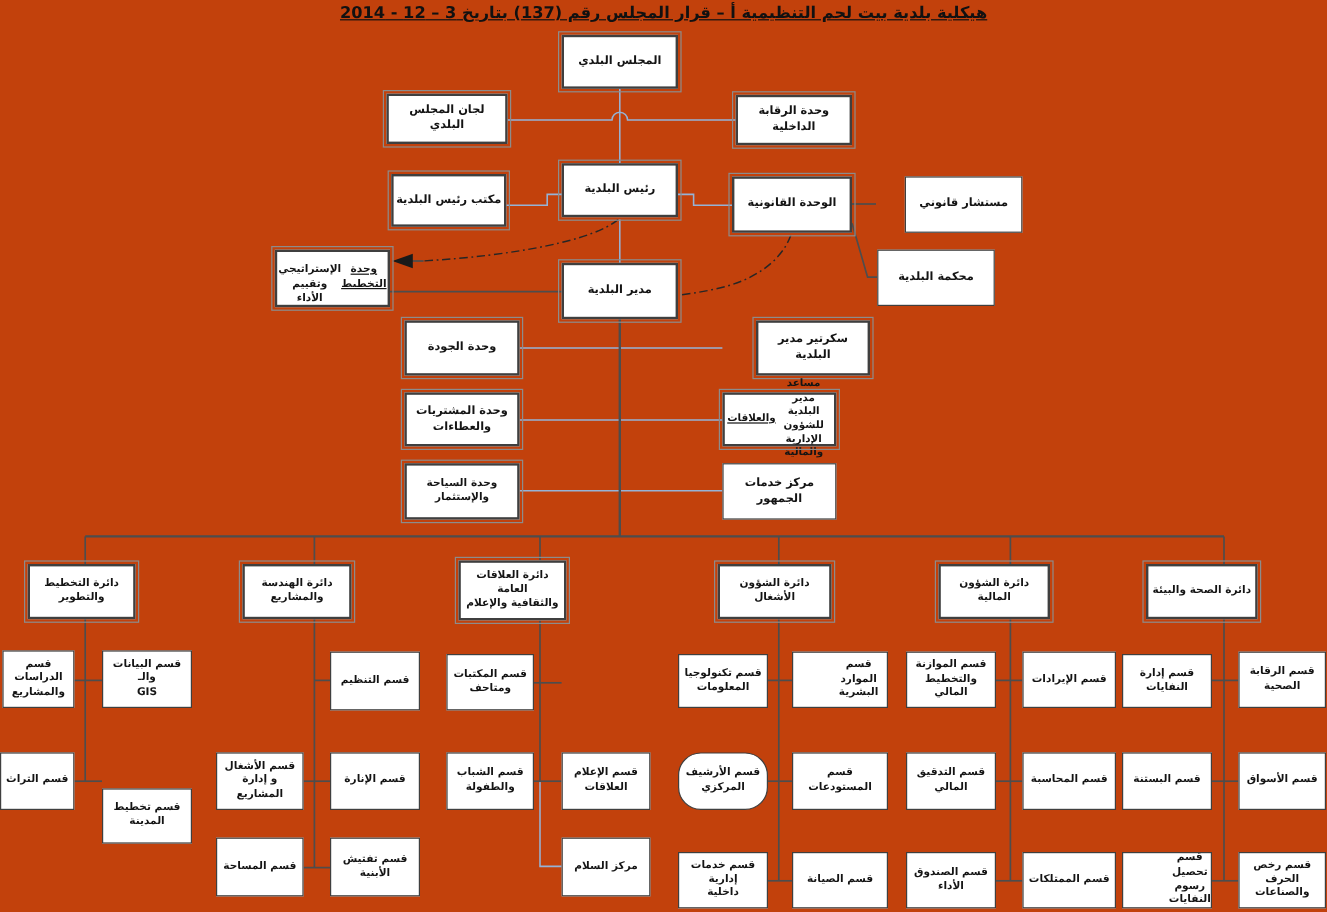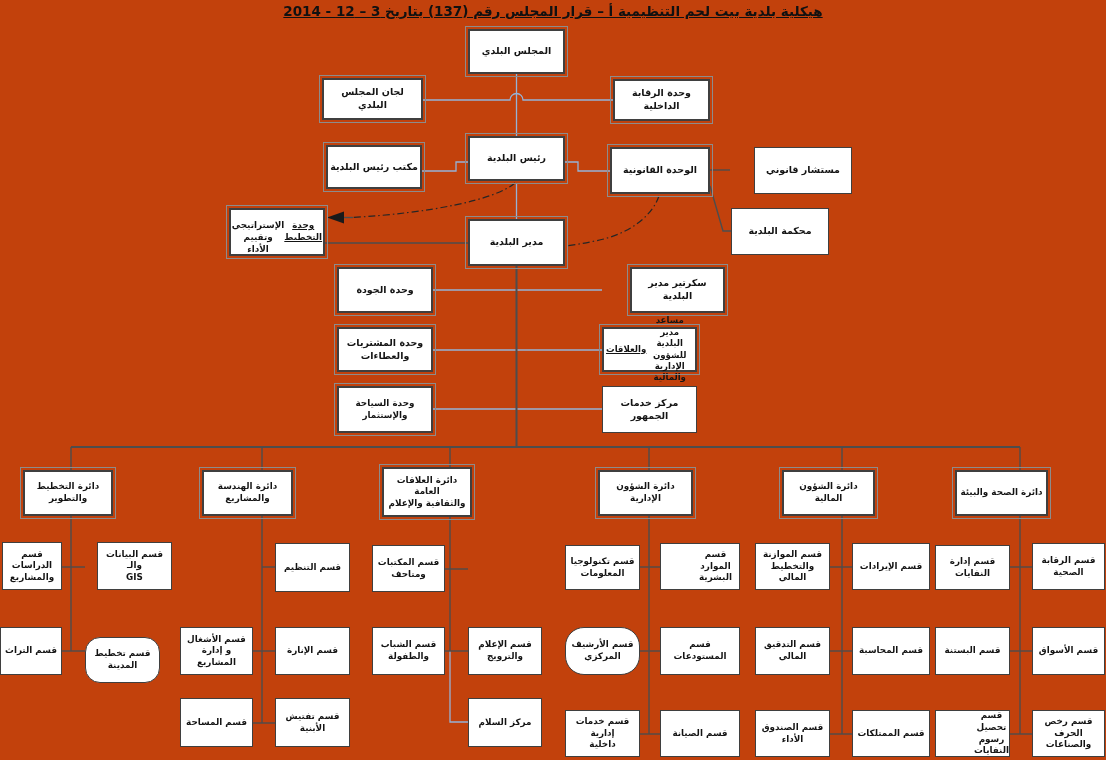--- a/index.html
+++ b/index.html
@@ -109,41 +109,41 @@
     <div class="node double" dir="rtl" style="font-size: 8.8px; left: 337px; top: 386px; width: 96px; height: 47px;">وحدة السياحة والإستثمار</div>
     <div class="node double" dir="rtl" style="left: 602px; top: 267px; width: 95px; height: 46px; margin-left: 28px;">سكرتير مدير البلدية</div>
     <div class="node double" dir="rtl" style="font-size: 8.6px; left: 602px; top: 327px; width: 95px; height: 45px;">مساعد مدير البلدية
 للشؤون الإدارية والمالية
 <u>والعلاقات</u></div>
     <div class="node single" dir="rtl" style="left: 602px; top: 386px; width: 95px; height: 47px;">مركز خدمات الجمهور</div>
     <div class="node double" dir="rtl" style="font-size: 8.8px; left: 23px; top: 470px; width: 90px; height: 46px;">دائرة التخطيط والتطوير</div>
     <div class="node double" dir="rtl" style="font-size: 8.8px; left: 202px; top: 470px; width: 91px; height: 46px;">دائرة الهندسة والمشاريع</div>
     <div class="node double" dir="rtl" style="font-size: 8.8px; left: 382px; top: 467px; width: 90px; height: 50px;">دائرة العلاقات العامة
 والثقافية والإعلام</div>
-    <div class="node double" dir="rtl" style="font-size: 8.8px; left: 598px; top: 470px; width: 95px; height: 46px;">دائرة الشؤون الإدارية</div>
+    <div class="node double" dir="rtl" style="font-size: 8.8px; left: 598px; top: 470px; width: 95px; height: 46px;">دائرة الشؤون الأشغال</div>
     <div class="node double" dir="rtl" style="font-size: 8.8px; left: 782px; top: 470px; width: 93px; height: 46px;">دائرة الشؤون المالية</div>
     <div class="node double" dir="rtl" style="font-size: 8.8px; left: 955px; top: 470px; width: 93px; height: 46px;">دائرة الصحة والبيئة</div>
     <div class="node single sm" dir="rtl" style="left: 2px; top: 542px; width: 60px; height: 48px;">قسم الدراسات
 والمشاريع</div>
-    <div class="node single sm" dir="rtl" style="left: 85px; top: 542px; width: 75px; height: 48px; margin-left: 12px;">قسم البيانات والـ
+    <div class="node single sm" dir="rtl" style="left: 85px; top: 542px; width: 75px; height: 48px;">قسم البيانات والـ
 GIS</div>
     <div class="node single sm" dir="rtl" style="left: 0px; top: 627px; width: 62px; height: 48px;">قسم التراث</div>
-    <div class="node single sm" dir="rtl" style="left: 85px; top: 637px; width: 75px; height: 46px; border-radius: 15px;">قسم تخطيط المدينة</div>
+    <div class="node single sm" dir="rtl" style="left: 85px; top: 657px; width: 75px; height: 46px;">قسم تخطيط المدينة</div>
     <div class="node single sm" dir="rtl" style="left: 275px; top: 543px; width: 75px; height: 49px;">قسم التنظيم</div>
     <div class="node single sm" dir="rtl" style="left: 180px; top: 627px; width: 73px; height: 48px;">قسم الأشغال و إدارة
 المشاريع</div>
     <div class="node single sm" dir="rtl" style="left: 275px; top: 627px; width: 75px; height: 48px;">قسم الإنارة</div>
     <div class="node single sm" dir="rtl" style="left: 180px; top: 698px; width: 73px; height: 49px;">قسم المساحة</div>
     <div class="node single sm" dir="rtl" style="left: 275px; top: 698px; width: 75px; height: 49px;">قسم تفتيش الأبنية</div>
     <div class="node single sm" dir="rtl" style="left: 372px; top: 545px; width: 73px; height: 47px;">قسم المكتبات
 ومتاحف</div>
     <div class="node single sm" dir="rtl" style="left: 372px; top: 627px; width: 73px; height: 48px;">قسم الشباب
 والطفولة</div>
     <div class="node single sm" dir="rtl" style="left: 468px; top: 627px; width: 74px; height: 48px;">قسم الإعلام
-والترويج</div>
+العلاقات</div>
     <div class="node single sm" dir="rtl" style="left: 468px; top: 698px; width: 74px; height: 49px;">مركز السلام</div>
     <div class="node single sm" dir="rtl" style="left: 565px; top: 545px; width: 75px; height: 45px;">قسم تكنولوجيا
 المعلومات</div>
     <div class="node single sm" dir="rtl" style="left: 660px; top: 543px; width: 80px; height: 47px; padding-left: 33px;">قسم الموارد البشرية</div>
     <div class="node single sm" dir="rtl" style="left: 565px; top: 627px; width: 75px; height: 48px; border-radius: 19px;">قسم الأرشيف
 المركزي</div>
     <div class="node single sm" dir="rtl" style="left: 660px; top: 627px; width: 80px; height: 48px;">قسم المستودعات</div>
     <div class="node single sm" dir="rtl" style="left: 565px; top: 710px; width: 75px; height: 47px;">قسم خدمات إدارية
 داخلية</div>
     <div class="node single sm" dir="rtl" style="left: 660px; top: 710px; width: 80px; height: 47px;">قسم الصيانة</div>

